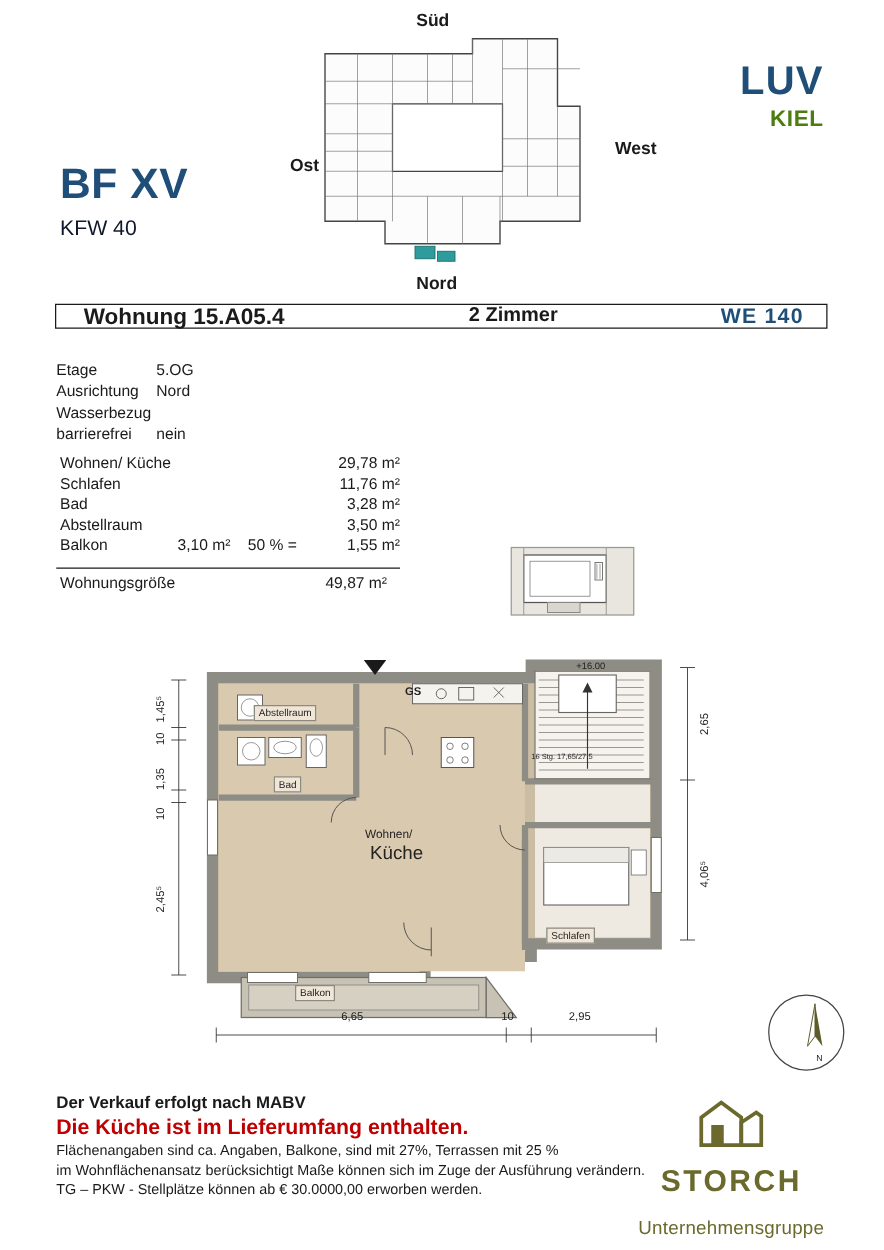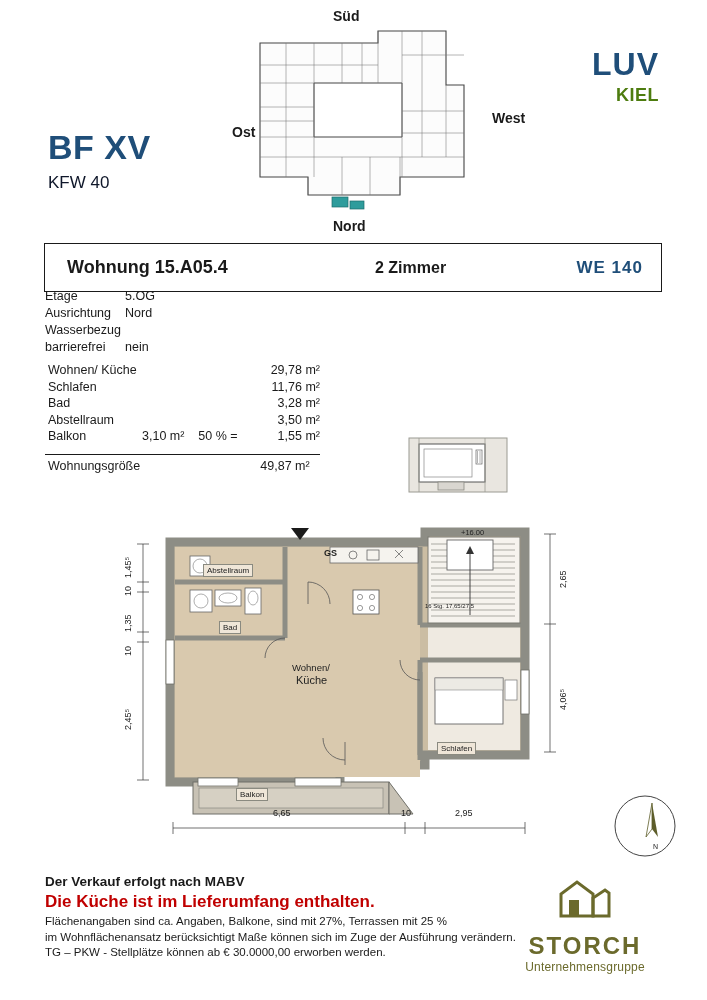--- a/index.html
+++ b/index.html
@@ -80,21 +80,21 @@
     width: 225px;
     height: 185px;
   }
 
   
   .unit-bar {
     position: absolute;
     left: 44px;
     top: 243px;
     width: 618px;
-    height: 49px;
+    height: 20px;
     border: 1.4px solid #1a1a1a;
     box-sizing: border-box;
     display: flex;
     align-items: center;
   }
   .unit-name {
     font-size: 18px;
     font-weight: bold;
     margin-left: 22px;
     width: 250px;
@@ -226,24 +226,24 @@
   }
   .logo-name {
     font-size: 24px;
     font-weight: bold;
     letter-spacing: 2px;
     color: #6b6a2c;
     line-height: 1;
     margin-top: 16px;
   }
   .logo-sub {
-    font-size: 12px;
+    font-size: 15px;
     color: #6b6a2c;
     letter-spacing: 0.2px;
-    margin-top: 2px;
+    margin-top: 16px;
   }
 
   
   .room-label {
     position: absolute;
     font-size: 8px;
     background: #efe6d8;
     border: 0.7px solid #8a8a80;
     padding: 1px 3px;
     color: #222;
@@ -538,21 +538,21 @@
         <line x1="42" y1="112" x2="54" y2="112"></line>
         <line x1="42" y1="122" x2="54" y2="122"></line>
         <line x1="42" y1="260" x2="54" y2="260"></line>
       </g>
     </svg>
 
     
     <div class="room-label" style="left:108px; top:44px;">Abstellraum</div>
     <div class="room-label" style="left:124px; top:101px;">Bad</div>
     <div class="plan-text" style="left:197px; top:142px; font-size:9.5px;">Wohnen/</div>
-    <div class="plan-text" style="left:201px; top:154px; font-size:11px;">Küche</div>
+    <div class="plan-text" style="left:201px; top:154px; font-size:15px;">Küche</div>
     <div class="room-label" style="left:342px; top:222px;">Schlafen</div>
     <div class="room-label" style="left:141px; top:268px;">Balkon</div>
     <div class="plan-text" style="left:229px; top:28px; font-weight:bold;">GS</div>
     <div class="plan-text" style="left:366px; top:8px; font-size:7.5px;">+16.00</div>
     <div class="plan-text" style="left:330px; top:83px; font-size:6px;">16 Stg. 17,65/27,5</div>
 
     
     <div class="dim-text" style="left:178px; top:288px;">6,65</div>
     <div class="dim-text" style="left:306px; top:288px;">10</div>
     <div class="dim-text" style="left:360px; top:288px;">2,95</div>

